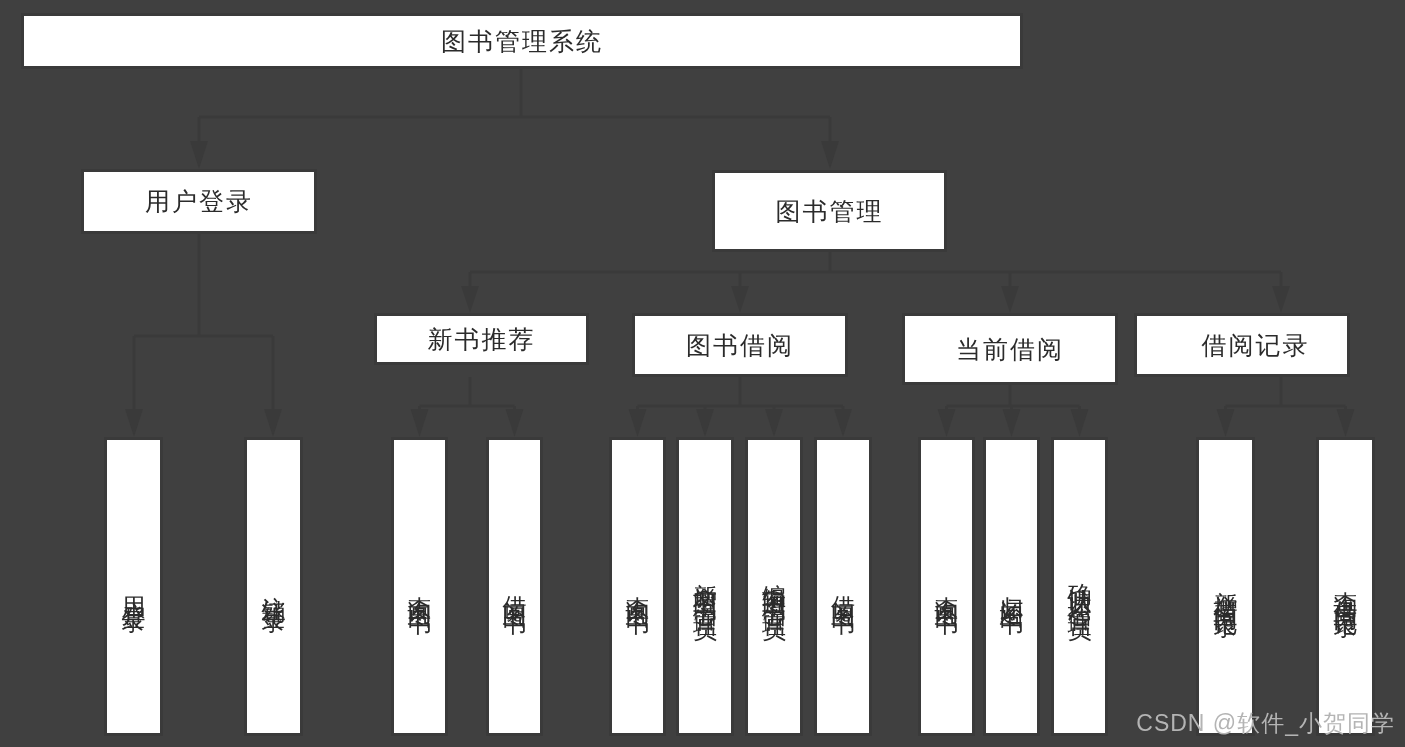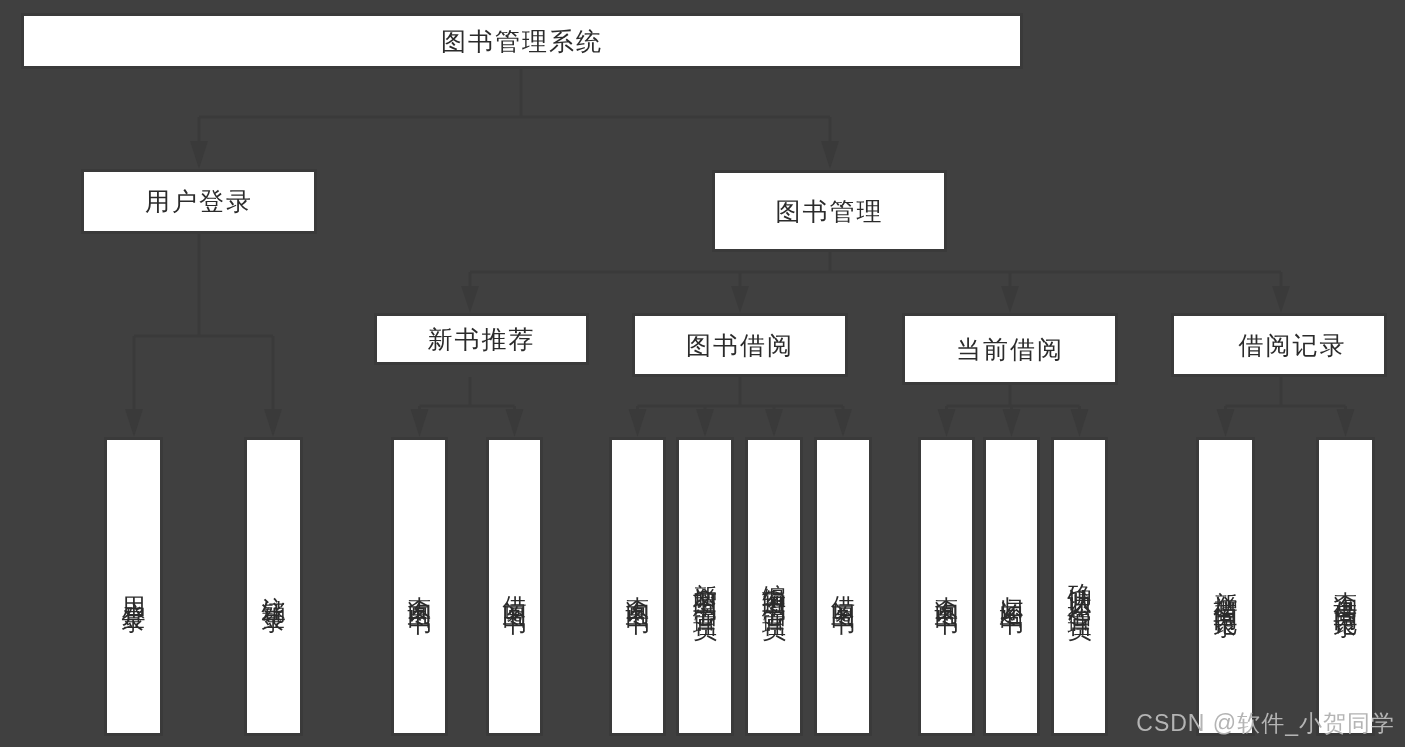--- a/index.html
+++ b/index.html
@@ -49,21 +49,21 @@
     white-space: nowrap;
   }
 
   
   .n-root   { left: 21px;   top: 13px;  width: 1002px; height: 56px; }
   .n-login  { left: 81px;   top: 169px; width: 236px;  height: 65px; }
   .n-mgmt   { left: 712px;  top: 170px; width: 235px;  height: 82px; }
   .n-l3-a   { left: 363px;  top: 313px; width: 215px;  height: 52px; margin-left: 11px; }
   .n-l3-b   { left: 632px;  top: 313px; width: 216px;  height: 64px; }
   .n-l3-c   { left: 902px;  top: 313px; width: 216px;  height: 72px; }
-  .n-l3-d   { left: 1171px; top: 313px; width: 216px;  height: 64px; padding-left: 27px; }
+  .n-l3-d   { left: 1134px; top: 313px; width: 216px;  height: 64px; padding-left: 27px; }
 
   
   .vnode { top: 437px; height: 299px; }
   .n-v1  { left: 104px;  width: 59px; }
   .n-v2  { left: 244px;  width: 59px; }
   .n-v3  { left: 391px;  width: 57px; }
   .n-v4  { left: 486px;  width: 57px; }
   .n-v5  { left: 609px;  width: 57px; }
   .n-v6  { left: 676px;  width: 58px; }
   .n-v7  { left: 745px;  width: 58px; }

